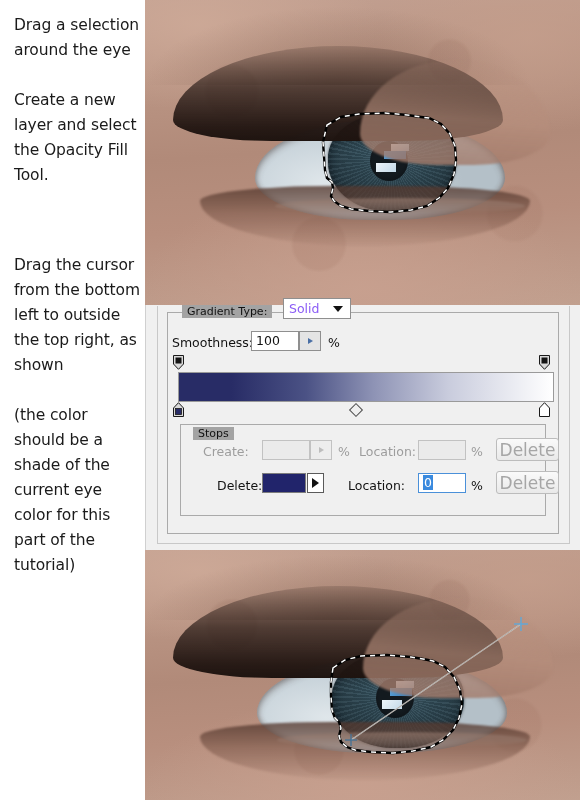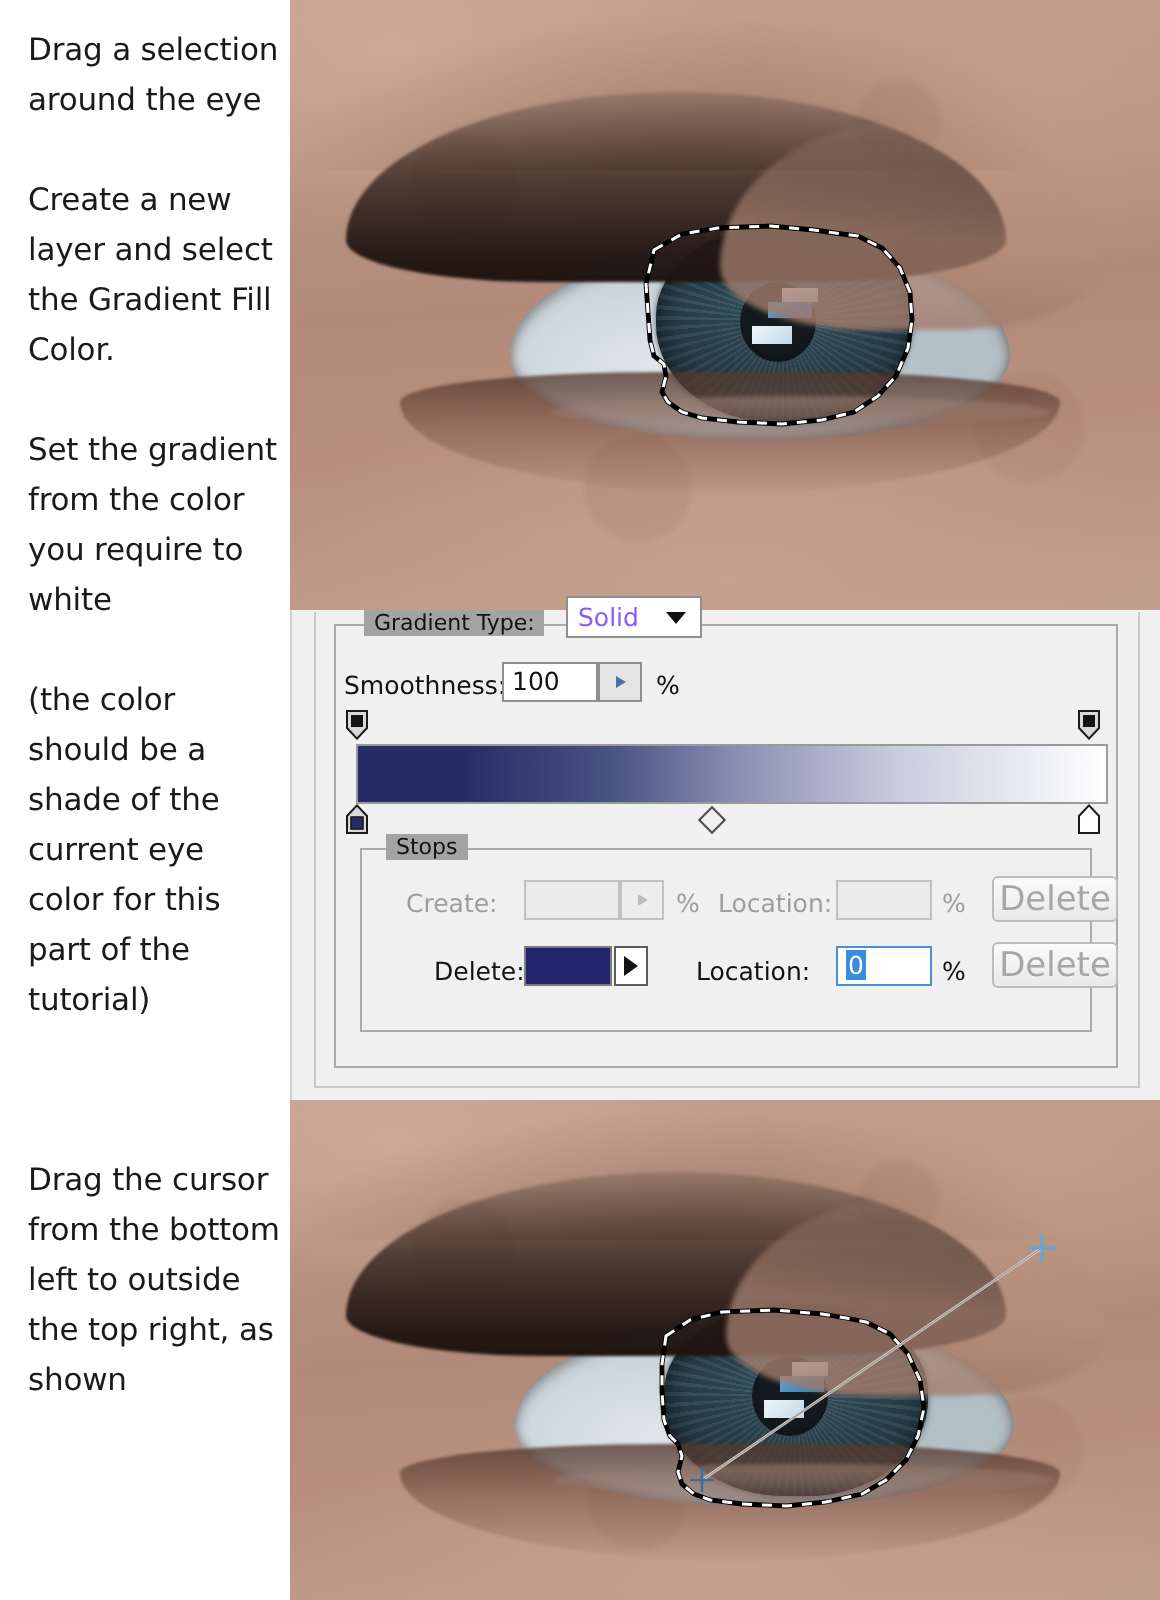--- a/index.html
+++ b/index.html
@@ -328,24 +328,23 @@
     border-left: 7px solid #121212;
   }
 </style>
 </head>
 <body>
 
 <div id="page">
 
   <div id="text-column">
     <p class="para p1">Drag a selection around the eye</p>
-    <p class="para p2">Create a new layer and select the Gradient Fill Color.</p>
-    <p class="para p3">Set the gradient from the color you require to white</p>
+    <p class="para p2">Create a new layer and select the Opacity Fill Tool.</p>
+    <p class="para p5">Drag the cursor from the bottom left to outside the top right, as shown</p>
     <p class="para p4">(the color should be a shade of the current eye color for this part of the tutorial)</p>
-    <p class="para p5">Drag the cursor from the bottom left to outside the top right, as shown</p>
   </div>
 
   <div id="photo-top" class="photo">
     <div class="skin-base"></div>
     <div class="skin-tex"></div>
     <div class="brow-shadow"></div>
 
     <div class="sclera" style="left:110px; top:120px; width:250px; height:100px;"></div>
 
     <div class="iris" style="left:183px; top:113px; width:128px; height:98px;">
@@ -418,21 +417,21 @@
       </div>
       <div class="stop-bottom" style="left:381px; top:96px;">
         <svg width="11" height="15" viewBox="0 0 11 15">
           <path d="M5.5,0.7 L10.5,6 V14.5 H0.5 V6 Z" fill="#ffffff" stroke="#1a1a1a" stroke-width="1"></path>
         </svg>
       </div>
 
       <div class="midpoint" style="left:193px; top:99px;"></div>
 
       <div class="groupbox" id="stops-group"></div>
-      <div class="group-title" style="left:35px; top:111px;">Stops</div>
+      <div class="group-title" style="left:35px; top:121px;">Stops</div>
 
       <div class="lbl dim" style="left:45px; top:138px;">Create:</div>
       <div class="textfield dim" style="left:104px; top:134px; width:48px; height:20px;"></div>
       <div class="spin dim" style="left:152px; top:134px; width:22px; height:20px;">
         <span class="tri"></span>
       </div>
       <div class="lbl dim" style="left:180px; top:138px;">%</div>
 
       <div class="lbl dim" style="left:201px; top:138px;">Location:</div>
       <div class="textfield dim" style="left:260px; top:134px; width:48px; height:20px;"></div>

